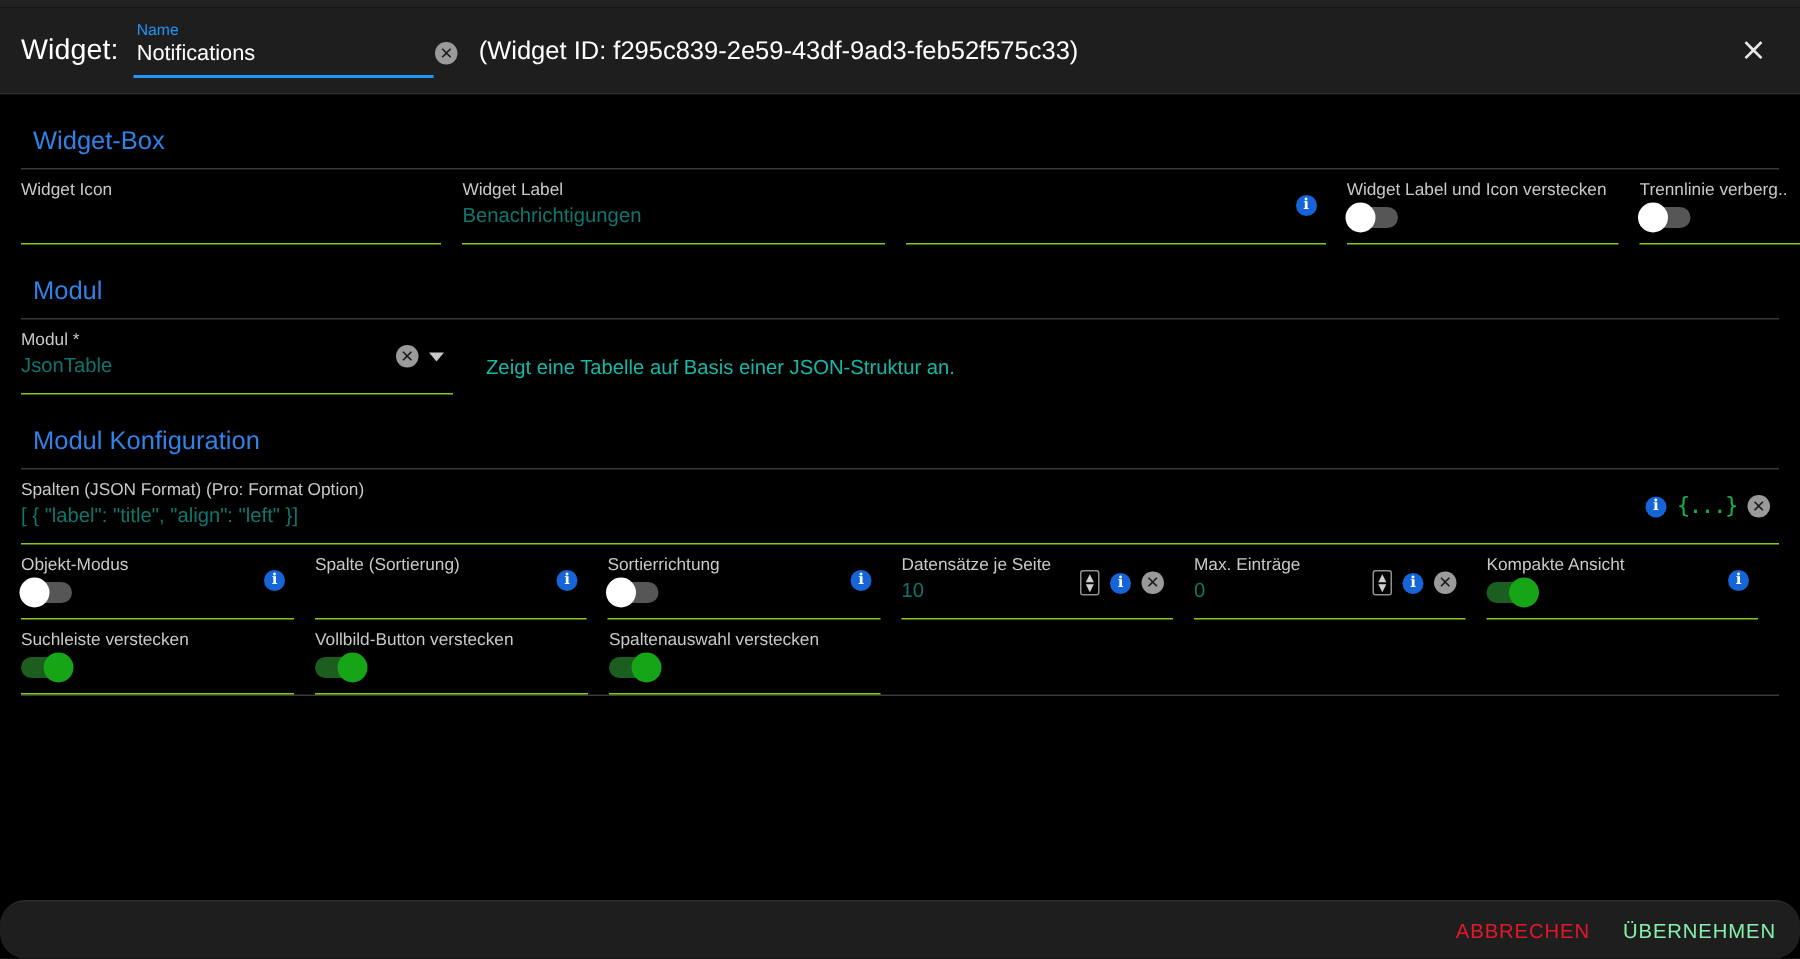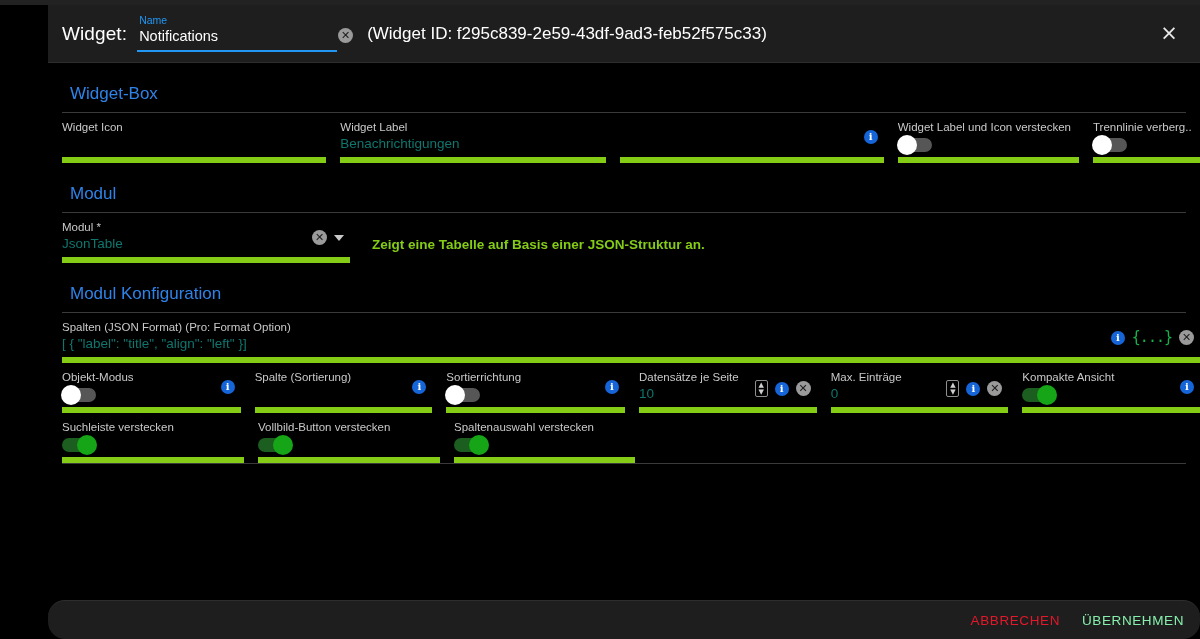--- a/index.html
+++ b/index.html
@@ -17,21 +17,20 @@
   }
 
   
   .dialog {
     position: absolute;
     left: 0; top: 5px;
     width: 1200px; height: 634px;
     background: #000000;
     display: flex;
     flex-direction: column;
-    padding-left: 48px;
   }
 
   
   .dlg-header {
     position: relative;
     height: 58px;
     background: #1e1e1e;
     border-bottom: 1px solid #2e2e2e;
     flex: 0 0 58px;
     display: flex;
@@ -134,21 +133,21 @@
     align-items: flex-start;
     padding: 0;
   }
 
   
   .cell {
     position: relative;
     height: 50px;
     padding: 0 8px 0 0;
     margin-left: 14px;
-    border-bottom: 6px solid #84cc16;
+    border-bottom: 1px solid #84cc16;
     display: flex;
     flex-direction: column;
     justify-content: flex-start;
   }
   .cell .f-label {
     font-size: 11.5px;
     color: #c9c9c9;
     line-height: 14px;
     margin-top: 7px;
     white-space: nowrap;
@@ -247,25 +246,24 @@
     width: 0; height: 0;
     border-left: 5px solid transparent;
     border-right: 5px solid transparent;
     border-top: 6px solid #c8c8c8;
     cursor: pointer;
     flex: 0 0 auto;
   }
 
   .module-desc {
     font-size: 13.5px;
-    color: #84cc16;
+    color: #14b8a6;
     margin-left: 22px;
     margin-top: 24px;
     white-space: nowrap;
-    font-weight: bold;
   }
 
   
   .dlg-footer {
     flex: 0 0 39px;
     height: 39px;
     background: #1e1e1e;
     border-top: 1px solid #2e2e2e;
     display: flex;
     align-items: center;

